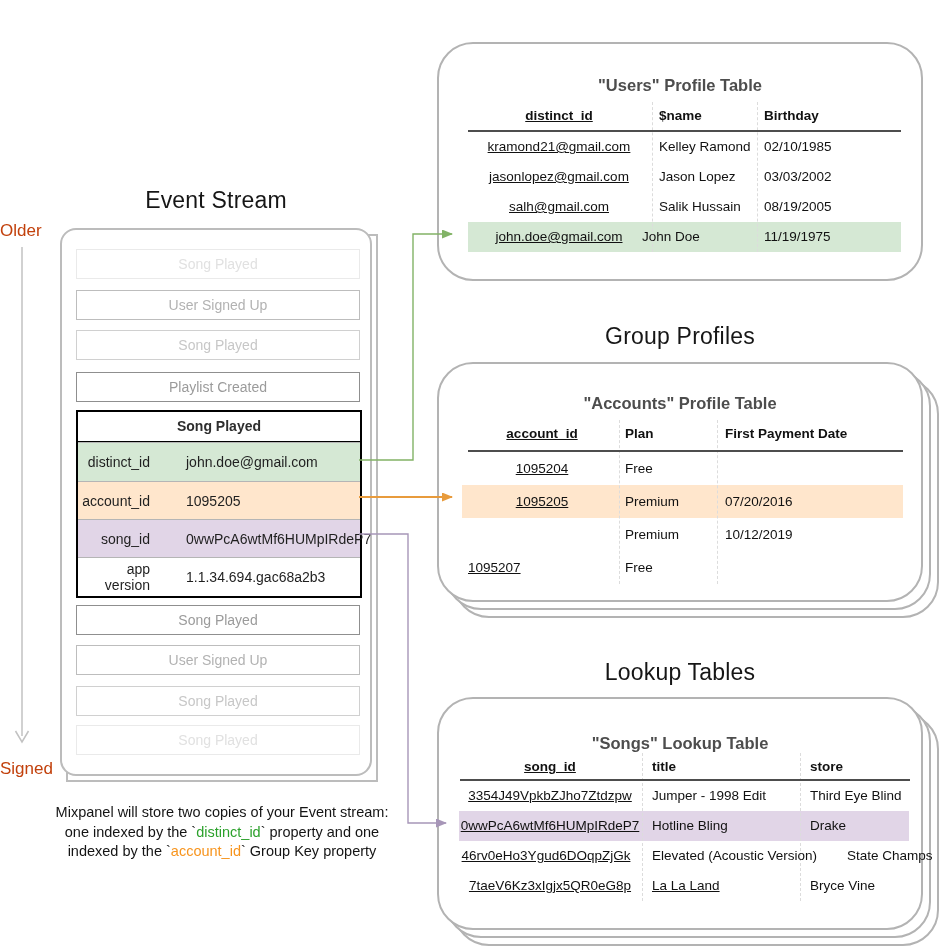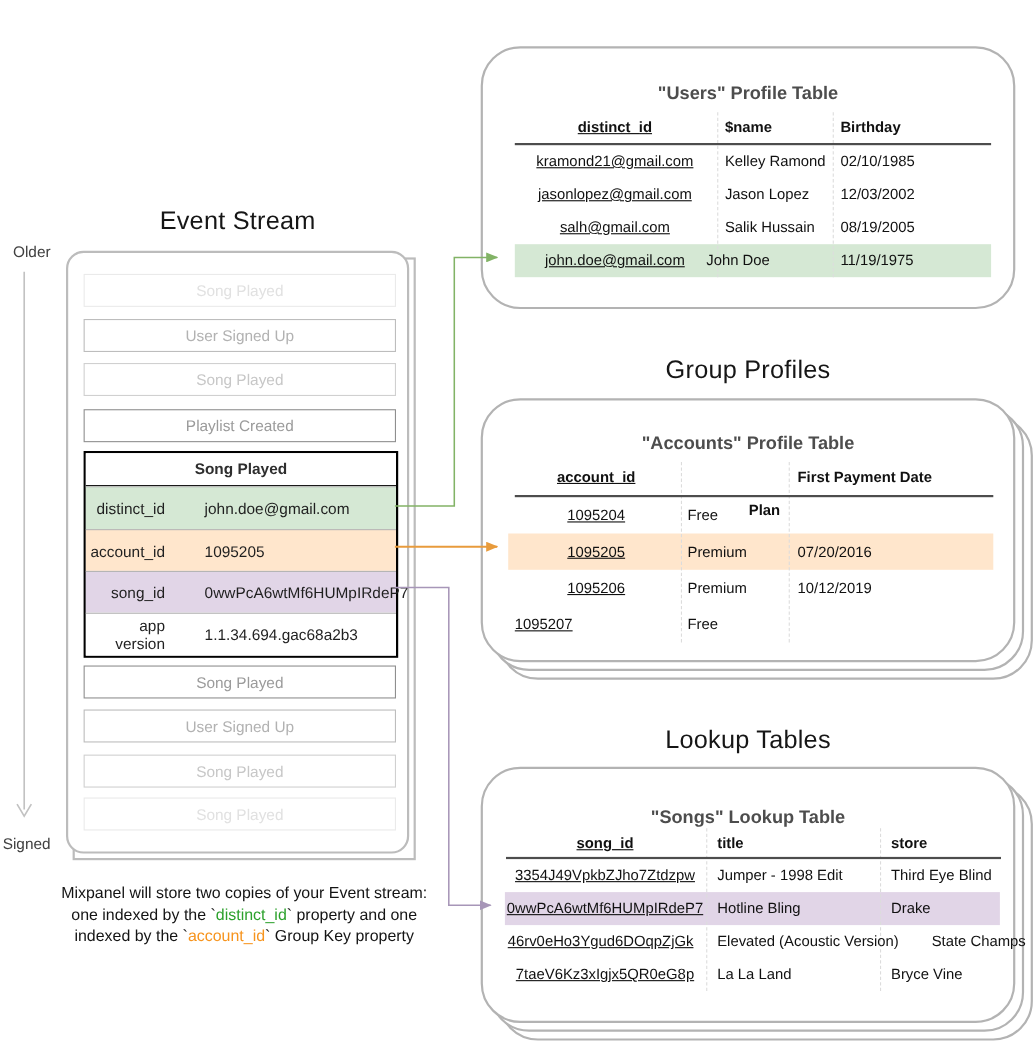--- a/index.html
+++ b/index.html
@@ -4,21 +4,21 @@
 <style>
   html,body{margin:0;padding:0;background:#ffffff;}
   #canvas{
     position:relative;width:941px;height:951px;background:#ffffff;overflow:hidden;
     font-family:"Liberation Sans", sans-serif;color:#161616;
   }
   .section-title{
     position:absolute;text-align:center;font-size:23px;color:#161616;
     letter-spacing:0.2px;white-space:nowrap;
   }
-  .tl-label{position:absolute;font-size:14px;color:#404040;text-align:right;width:46px;}
+  .tl-label{position:absolute;font-size:17px;color:#c2410c;text-align:left;width:46px;}
   
   .sheet{position:absolute;background:#fff;border:2px solid #bcbcbc;}
   .ev-row{
     position:absolute;left:14px;width:282px;background:#fff;border:1.5px solid #bdbdbd;
     font-size:14px;text-align:center;color:#b3b3b3;
   }
   .ev-row span{display:block;}
   .fade0{border-color:#8f8f8f;color:#9b9b9b;}
   .fade1{border-color:#bdbdbd;color:#b2b2b2;}
   .fade2{border-color:#d0d0d0;color:#c7c7c7;}
@@ -124,46 +124,45 @@
       <div class="colsep" style="left: 318px; top: 58px; height: 150px;"></div>
       <div class="th u" style="left: 29px; width: 182px; top: 60px; height: 24px; line-height: 24px; text-align: center;">distinct_id</div>
       <div class="th" style="left: 220px; width: 160px; top: 60px; height: 24px; line-height: 24px; text-align: left;">$name</div>
       <div class="th" style="left: 325px; width: 140px; top: 60px; height: 24px; line-height: 24px; text-align: left;">Birthday</div>
       <div class="rule" style="left: 29px; width: 433px; top: 86px; height: 1.5px;"></div>
       <div class="td u" style="left: 29px; width: 182px; top: 88px; height: 30px; line-height: 30px; text-align: center;">kramond21@gmail.com</div>
       <div class="td" style="left: 220px; width: 160px; top: 88px; height: 30px; line-height: 30px; text-align: left;">Kelley Ramond</div>
       <div class="td" style="left: 325px; width: 140px; top: 88px; height: 30px; line-height: 30px; text-align: left;">02/10/1985</div>
       <div class="td u" style="left: 29px; width: 182px; top: 118px; height: 30px; line-height: 30px; text-align: center;">jasonlopez@gmail.com</div>
       <div class="td" style="left: 220px; width: 160px; top: 118px; height: 30px; line-height: 30px; text-align: left;">Jason Lopez</div>
-      <div class="td" style="left: 325px; width: 140px; top: 118px; height: 30px; line-height: 30px; text-align: left;">12/03/2002</div>
+      <div class="td" style="left: 325px; width: 140px; top: 118px; height: 30px; line-height: 30px; text-align: left;">03/03/2002</div>
       <div class="td u" style="left: 29px; width: 182px; top: 148px; height: 30px; line-height: 30px; text-align: center;">salh@gmail.com</div>
       <div class="td" style="left: 220px; width: 160px; top: 148px; height: 30px; line-height: 30px; text-align: left;">Salik Hussain</div>
       <div class="td" style="left: 325px; width: 140px; top: 148px; height: 30px; line-height: 30px; text-align: left;">08/19/2005</div>
       <div class="td u" style="left: 29px; width: 182px; top: 178px; height: 30px; line-height: 30px; text-align: center;">john.doe@gmail.com</div>
       <div class="td" style="left: 203px; width: 160px; top: 178px; height: 30px; line-height: 30px; text-align: left;">John Doe</div>
       <div class="td" style="left: 325px; width: 140px; top: 178px; height: 30px; line-height: 30px; text-align: left;">11/19/1975</div>
     </div>
 
   <div class="card-layer z1" style="left:453px;top:378px;width:482px;height:236px;"></div>
   <div class="card-layer z1" style="left:445px;top:370px;width:482px;height:236px;"></div>
   <div class="card z2" id="card-accounts" style="left:437px;top:362px;width:482px;height:236px;">
       <div class="card-title" style="top: 30px;">"Accounts" Profile Table</div>
       <div class="hl" style="left: 23px; width: 441px; top: 121px; height: 33px; background: rgb(255, 230, 204);"></div>
       <div class="colsep" style="left: 180px; top: 56px; height: 164px;"></div>
       <div class="colsep" style="left: 278px; top: 56px; height: 164px;"></div>
       <div class="th u" style="left: 29px; width: 148px; top: 58px; height: 24px; line-height: 24px; text-align: center;">account_id</div>
-      <div class="th" style="left: 186px; width: 140px; top: 58px; height: 24px; line-height: 24px; text-align: center; margin-top: 30px;">Plan</div>
+      <div class="th" style="left: 186px; width: 140px; top: 58px; height: 24px; line-height: 24px; text-align: left;">Plan</div>
       <div class="th" style="left: 286px; width: 170px; top: 58px; height: 24px; line-height: 24px; text-align: left;">First Payment Date</div>
       <div class="rule" style="left: 29px; width: 435px; top: 86px; height: 1.5px;"></div>
       <div class="td u" style="left: 29px; width: 148px; top: 88px; height: 33px; line-height: 33px; text-align: center;">1095204</div>
       <div class="td" style="left: 186px; width: 140px; top: 88px; height: 33px; line-height: 33px; text-align: left;">Free</div>
       <div class="td u" style="left: 29px; width: 148px; top: 121px; height: 33px; line-height: 33px; text-align: center;">1095205</div>
       <div class="td" style="left: 186px; width: 140px; top: 121px; height: 33px; line-height: 33px; text-align: left;">Premium</div>
       <div class="td" style="left: 286px; width: 170px; top: 121px; height: 33px; line-height: 33px; text-align: left;">07/20/2016</div>
-      <div class="td u" style="left: 29px; width: 148px; top: 154px; height: 33px; line-height: 33px; text-align: center;">1095206</div>
       <div class="td" style="left: 186px; width: 140px; top: 154px; height: 33px; line-height: 33px; text-align: left;">Premium</div>
       <div class="td" style="left: 286px; width: 170px; top: 154px; height: 33px; line-height: 33px; text-align: left;">10/12/2019</div>
       <div class="td u" style="left: 29px; width: 148px; top: 187px; height: 33px; line-height: 33px; text-align: left;">1095207</div>
       <div class="td" style="left: 186px; width: 140px; top: 187px; height: 33px; line-height: 33px; text-align: left;">Free</div>
     </div>
 
   <div class="card-layer z1" style="left:453px;top:713px;width:482px;height:229px;"></div>
   <div class="card-layer z1" style="left:445px;top:705px;width:482px;height:229px;"></div>
   <div class="card z2" id="card-songs" style="left:437px;top:697px;width:482px;height:229px;">
       <div class="card-title" style="top: 35px;">"Songs" Lookup Table</div>
@@ -177,21 +176,21 @@
       <div class="td u" style="left: 21px; width: 180px; top: 82px; height: 30px; line-height: 30px; text-align: center;">3354J49VpkbZJho7Ztdzpw</div>
       <div class="td" style="left: 213px; width: 165px; top: 82px; height: 30px; line-height: 30px; text-align: left;">Jumper - 1998 Edit</div>
       <div class="td" style="left: 371px; width: 108px; top: 82px; height: 30px; line-height: 30px; text-align: left;">Third Eye Blind</div>
       <div class="td u" style="left: 21px; width: 180px; top: 112px; height: 30px; line-height: 30px; text-align: center;">0wwPcA6wtMf6HUMpIRdeP7</div>
       <div class="td" style="left: 213px; width: 165px; top: 112px; height: 30px; line-height: 30px; text-align: left;">Hotline Bling</div>
       <div class="td" style="left: 371px; width: 108px; top: 112px; height: 30px; line-height: 30px; text-align: left;">Drake</div>
       <div class="td u" style="left: 17px; width: 180px; top: 142px; height: 30px; line-height: 30px; text-align: center;">46rv0eHo3Ygud6DOqpZjGk</div>
       <div class="td" style="left: 213px; width: 165px; top: 142px; height: 30px; line-height: 30px; text-align: left;">Elevated (Acoustic Version)</div>
       <div class="td" style="left: 371px; width: 108px; top: 142px; height: 30px; line-height: 30px; text-align: left; margin-left: 37px;">State Champs</div>
       <div class="td u" style="left: 21px; width: 180px; top: 172px; height: 30px; line-height: 30px; text-align: center;">7taeV6Kz3xIgjx5QR0eG8p</div>
-      <div class="td" style="left: 213px; width: 165px; top: 172px; height: 30px; line-height: 30px; text-align: left;">La La Land</div>
+      <div class="td" style="left: 213px; width: 165px; top: 172px; height: 30px; line-height: 30px; text-align: left; text-decoration: underline;">La La Land</div>
       <div class="td" style="left: 371px; width: 108px; top: 172px; height: 30px; line-height: 30px; text-align: left;">Bryce Vine</div>
     </div>
 
   <svg id="overlay" width="941" height="951">
   <defs>
     <marker id="m-green" markerUnits="userSpaceOnUse" markerWidth="11" markerHeight="9" refX="10" refY="4.5" orient="auto">
           <path d="M0,0 L11,4.5 L0,9 z" fill="#82b366"></path>
         </marker>
     <marker id="m-orange" markerUnits="userSpaceOnUse" markerWidth="11" markerHeight="9" refX="10" refY="4.5" orient="auto">
           <path d="M0,0 L11,4.5 L0,9 z" fill="#e89b3c"></path>

